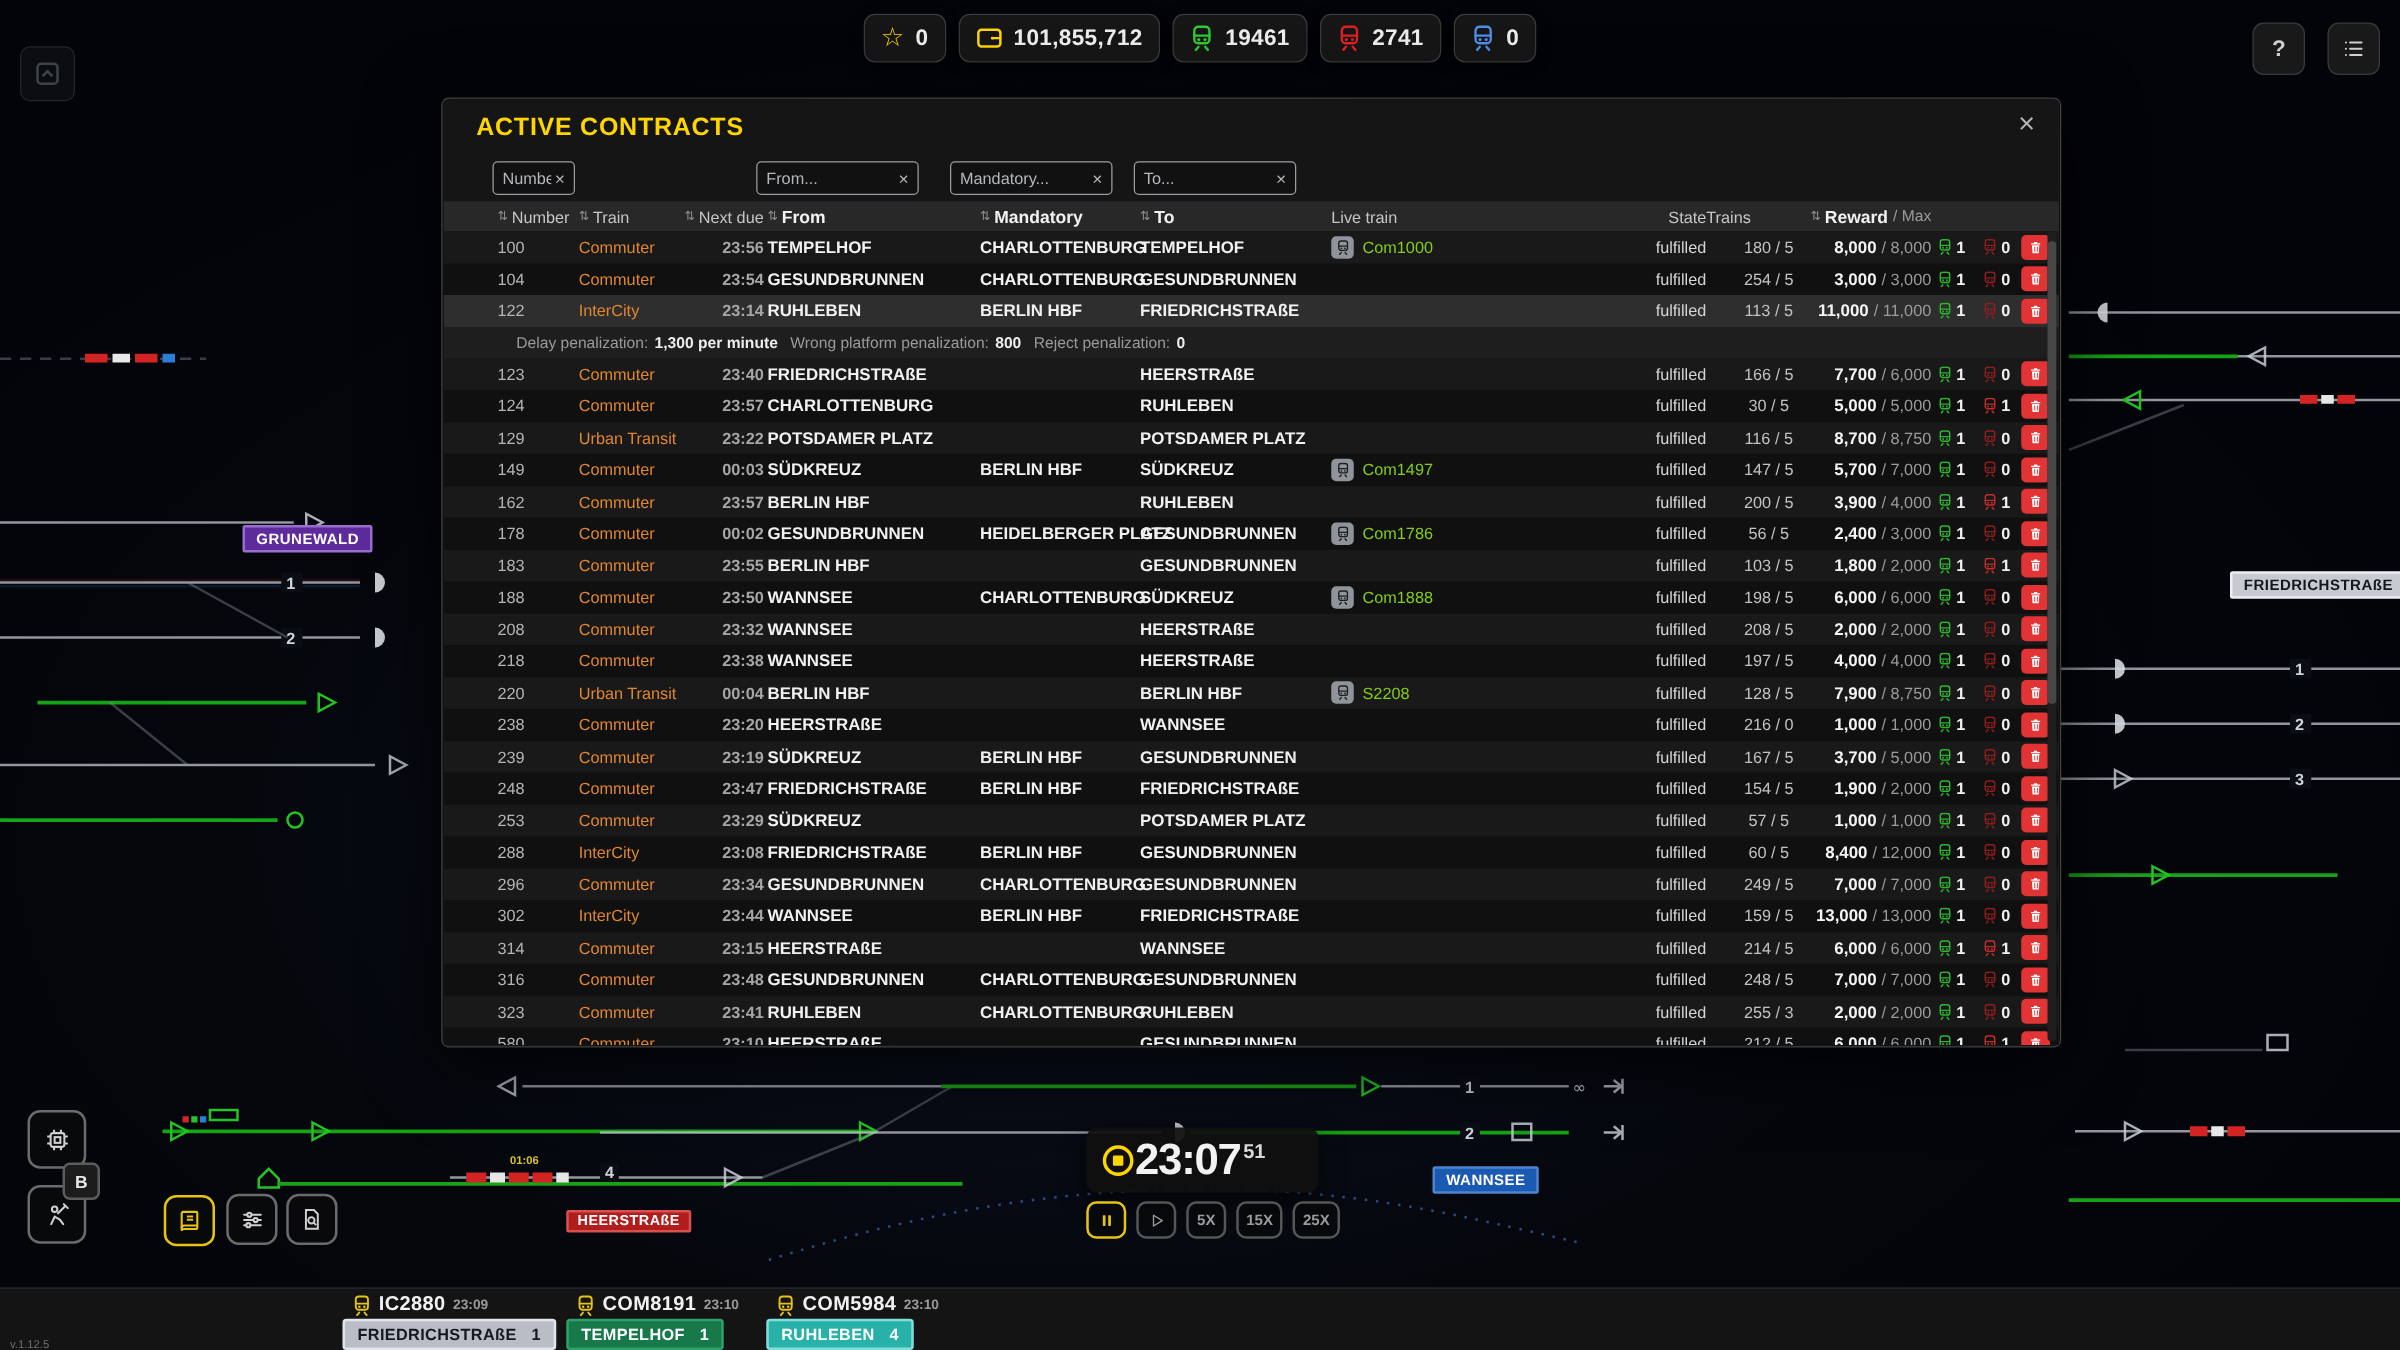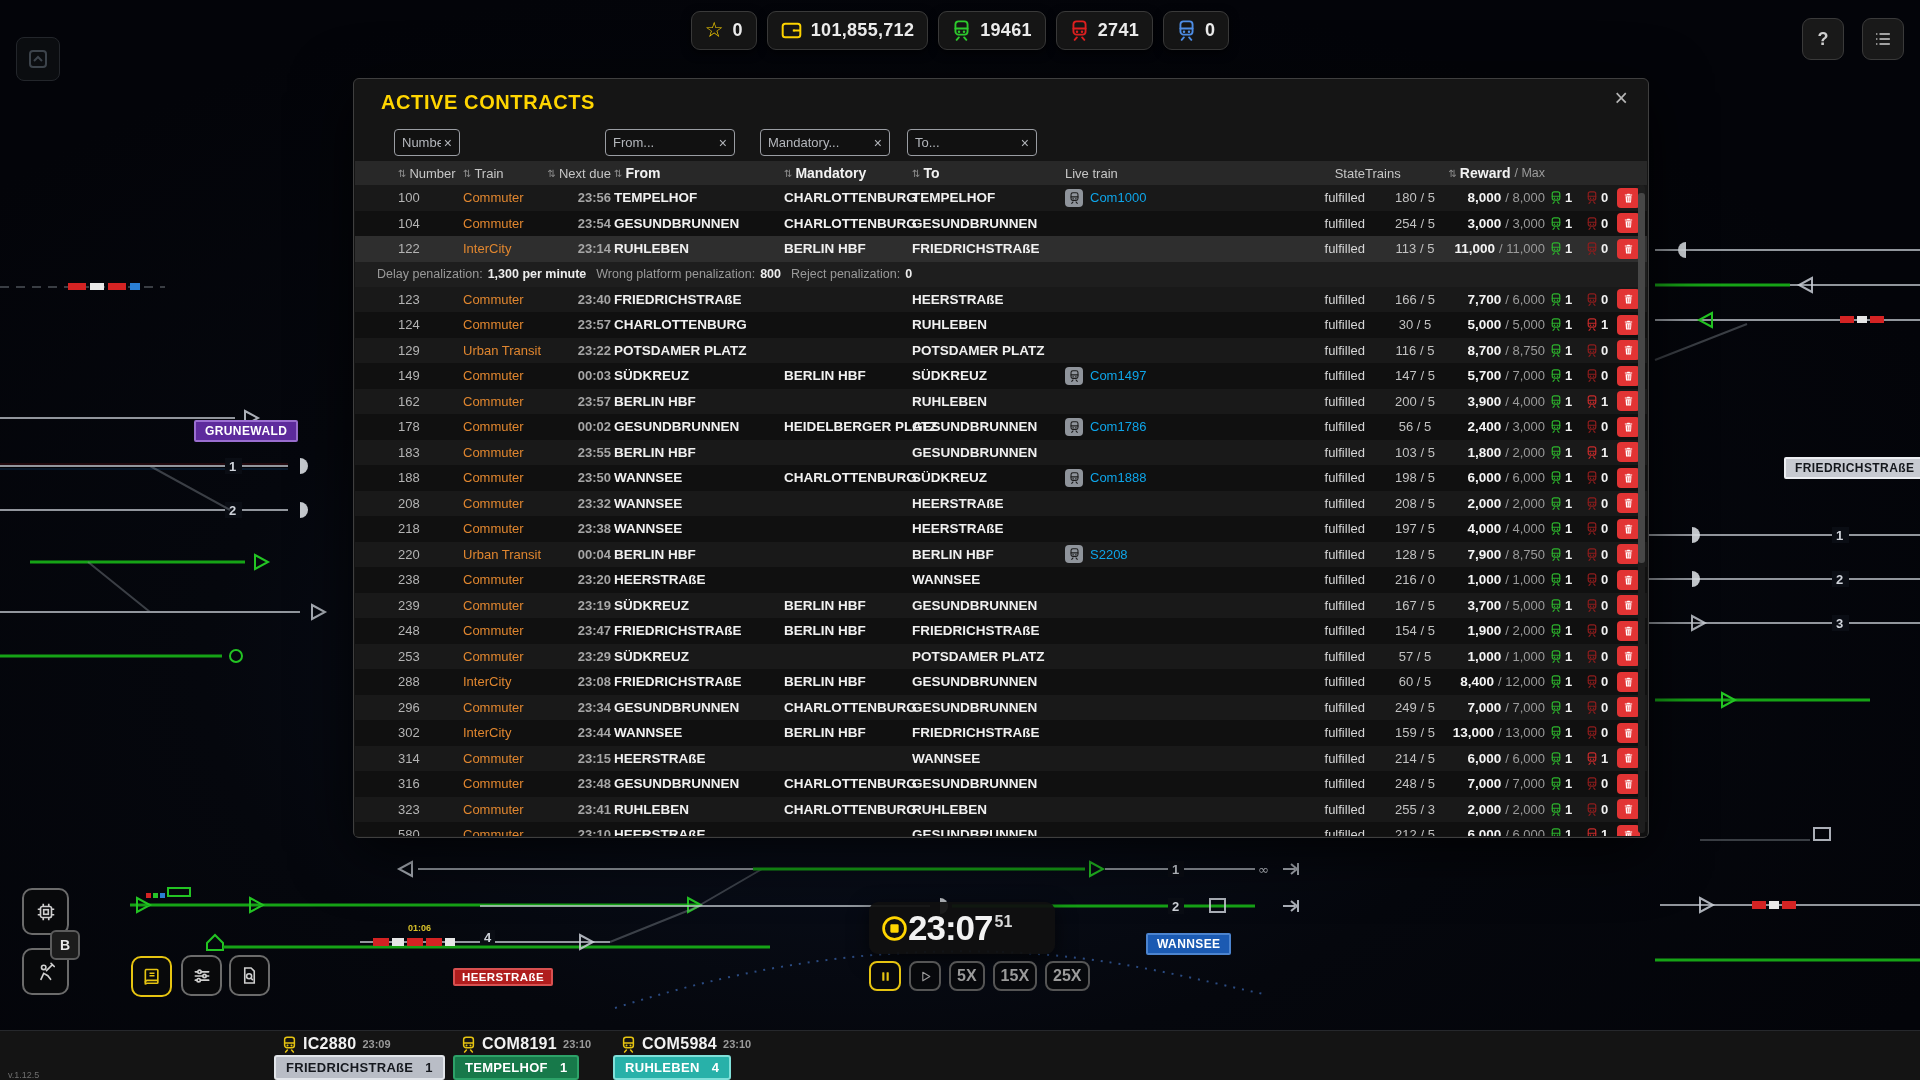--- a/index.html
+++ b/index.html
@@ -74,50 +74,50 @@
   .trow.sel{background:#2e2e2e}
   .c{font:13px "Liberation Sans",sans-serif;color:#b9b9b9;white-space:nowrap;display:flex;align-items:center}
   .num{color:#b4b4b4;padding-left:3px}
   .typ{color:#e0862f}
   .due{justify-content:flex-end;color:#a6a6a6;font-weight:bold}
   .frm,.man,.tos{font-weight:bold;color:#f1f1f1;font-size:13.5px;padding-left:3px}
   .liv{padding-left:10px;gap:7px}
   .lt{display:flex;align-items:center;gap:7px}
   .lt-ic{width:18px;height:18px;background:#8f949b;border-radius:4px;display:flex;align-items:center;justify-content:center;color:#1d1d1d}
   .lt-ic .svg-train{width:11px;height:12px}
-  .lt-tx{color:#0ea5e9;font-weight:normal}
+  .lt-tx{color:#84cc16;font-weight:normal}
   .sta{justify-content:flex-end;color:#d6d6d6}
   .trn{justify-content:center;color:#c2c2c2}
   .rew{justify-content:flex-end}
   .r1{color:#f4f4f4;font-size:13.5px}
   .r2{color:#9b9b9b;margin-left:4px}
   .okc,.flc{justify-content:flex-start;padding-left:5px;gap:3px}
   .ic-train{display:flex;align-items:center}
   .ic-train .svg-train{width:12px;height:13px}
   .okc .ic-train{color:#2db52d}
   .flc .ic-train{color:#8f1d1d}
   .flc.hot .ic-train{color:#c62b2b}
   .okv,.flv{color:#f0f0f0;font-size:13px}
   .trash{width:23px;height:20px;background:#e23434;border:none;border-radius:4px;color:#fff;
     display:flex;align-items:center;justify-content:center;cursor:pointer;padding:0}
-  .drow{height:25px;background:#1e1e1e;padding-left:22px;display:flex;align-items:center;
+  .drow{height:25px;background:#1e1e1e;padding-left:58px;display:flex;align-items:center;
     font-size:12.5px;color:#9a9a9a;white-space:nowrap}
   .dv{color:#ededed;margin:0 10px 0 5px}
   .sb{position:absolute;right:3px;top:106px;bottom:4px;width:7px;background:#1e1e1e;border-radius:3px}
   .sbt{position:absolute;left:0;top:8px;width:7px;height:370px;background:#474747;border-radius:3px;cursor:pointer}
 
   
   #clockbox{position:absolute;left:869px;top:902px;width:186px;height:52px;background:rgba(16,16,16,.94);
     border-radius:9px;display:flex;align-items:center;padding-left:12px;box-sizing:border-box;
     box-shadow:0 6px 20px rgba(0,0,0,.6)}
   #clock-time{font-size:35px;font-weight:bold;color:#f2f2f2;letter-spacing:-1px}
   #clock-sec{font-size:16px;font-weight:bold;color:#d8d8d8;margin:-12px 0 0 2px}
   #speedbar{position:absolute;left:869px;top:961px;display:flex;gap:8px}
   .spd{height:30px;min-width:32px;box-sizing:border-box;border:2px solid #555;border-radius:8px;
-    background:rgba(10,10,10,.55);color:#9b9b9b;font-size:16px;font-weight:bold;display:flex;
+    background:rgba(10,10,10,.55);color:#9b9b9b;font-size:12px;font-weight:bold;display:flex;
     align-items:center;justify-content:center;padding:0 6px;cursor:pointer}
   .spd.active{border-color:#e6c411;color:#e6c411}
 
   
   .tbtn{position:absolute;background:rgba(12,12,12,.6);border:2px solid #6b6b6b;border-radius:10px;
     color:#cfcfcf;display:flex;align-items:center;justify-content:center;cursor:pointer}
   #tb-chip{left:22px;top:888px;width:43px;height:43px}
   #tb-build{left:22px;top:948px;width:43px;height:43px}
   #tb-hotkey{position:absolute;left:50px;top:930px;width:26px;height:26px;background:#1c1c1c;
     border:2px solid #5c5c5c;border-radius:6px;color:#e8e8e8;font-size:14px;font-weight:bold;

